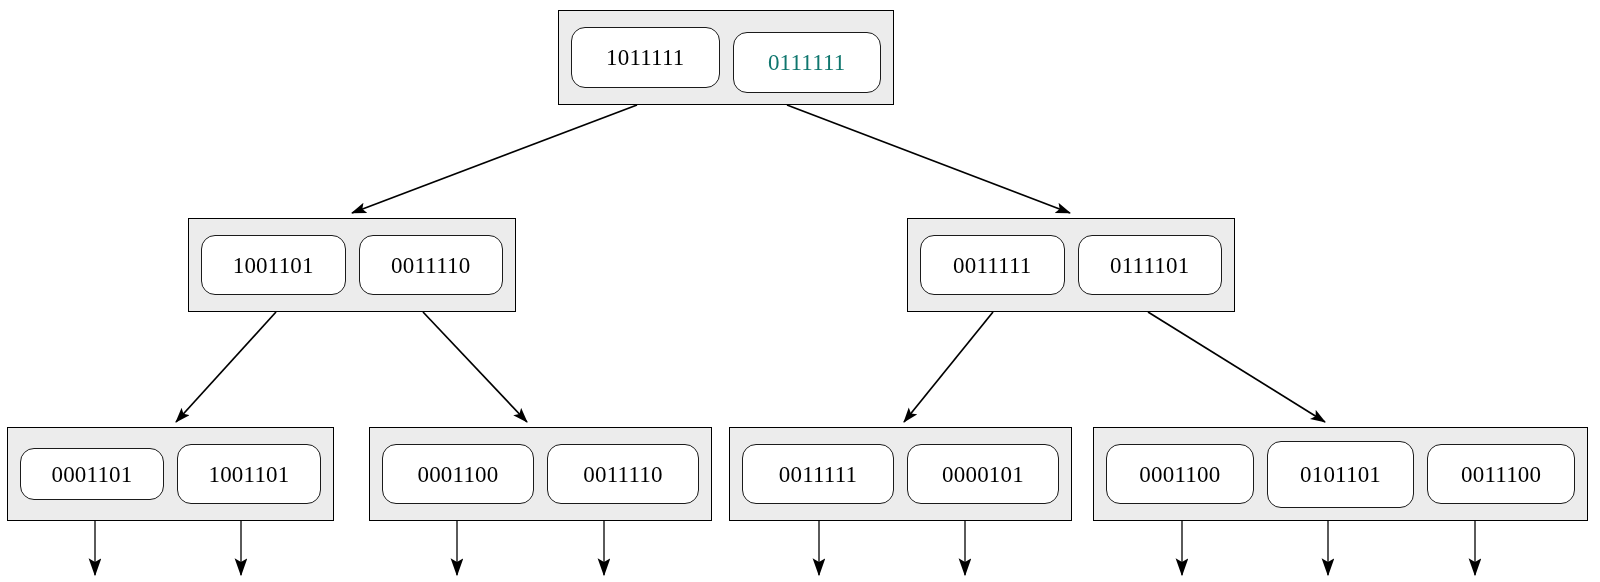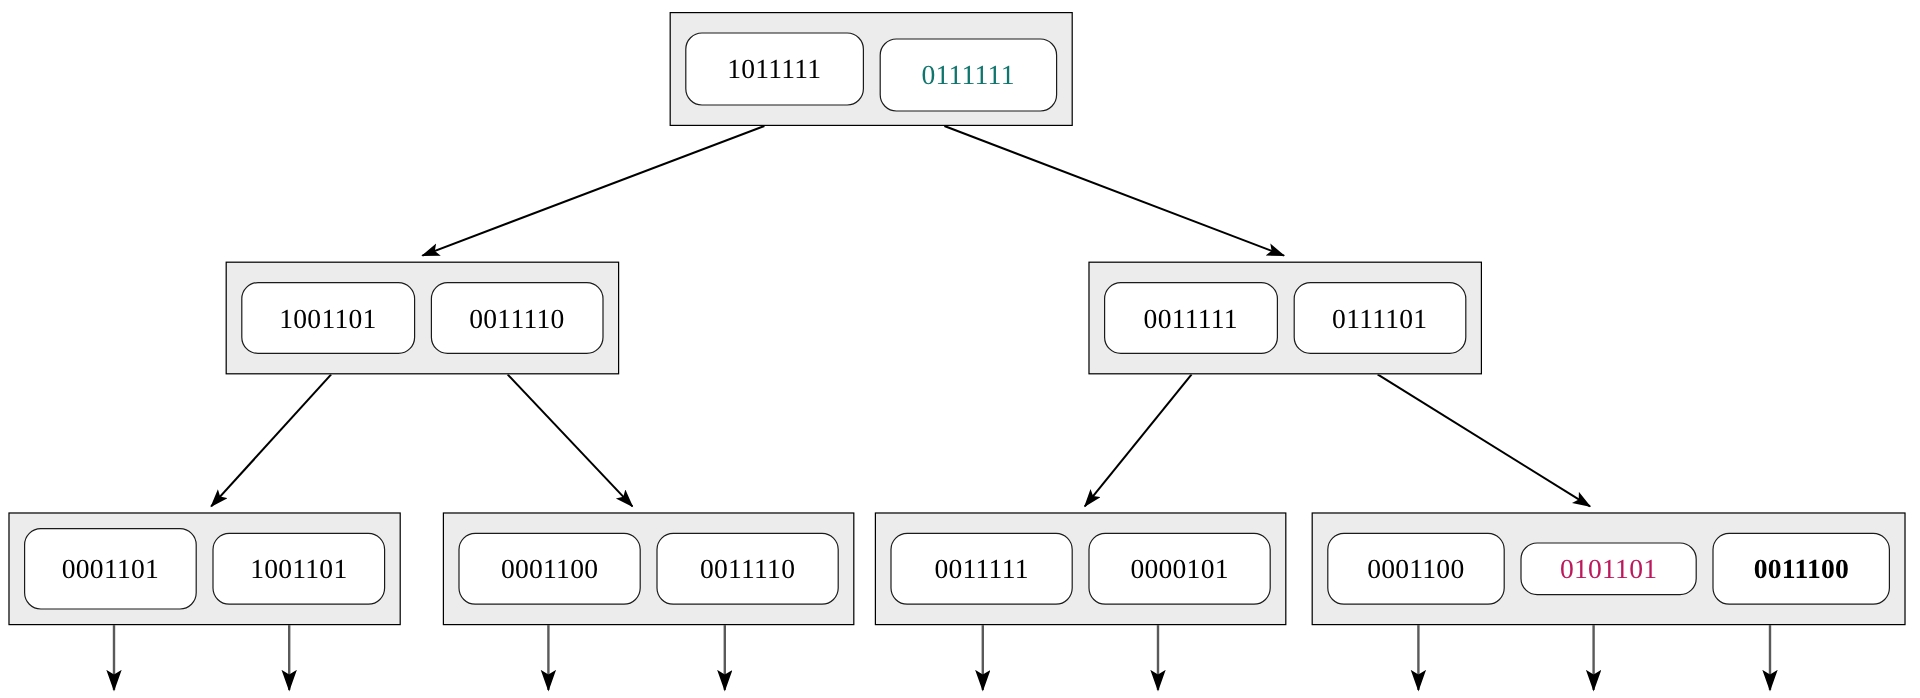--- a/index.html
+++ b/index.html
@@ -87,30 +87,30 @@
       </div>
       <div class="btree-node" style="left: 188px; top: 218px; width: 328px; height: 94px; background: rgb(236, 236, 236); border-color: rgb(0, 0, 0); padding: 0px 12px; gap: 13px;">
         <div class="btree-cell" style="width: 145.5px; height: 60px; background: rgb(255, 255, 255); border-color: rgb(27, 27, 27); color: rgb(0, 0, 0);">1001101</div>
         <div class="btree-cell" style="width: 145.5px; height: 60px; background: rgb(255, 255, 255); border-color: rgb(27, 27, 27); color: rgb(0, 0, 0);">0011110</div>
       </div>
       <div class="btree-node" style="left: 907px; top: 218px; width: 328px; height: 94px; background: rgb(236, 236, 236); border-color: rgb(0, 0, 0); padding: 0px 12px; gap: 13px;">
         <div class="btree-cell" style="width: 145.5px; height: 60px; background: rgb(255, 255, 255); border-color: rgb(27, 27, 27); color: rgb(0, 0, 0);">0011111</div>
         <div class="btree-cell" style="width: 145.5px; height: 60px; background: rgb(255, 255, 255); border-color: rgb(27, 27, 27); color: rgb(0, 0, 0); text-align: right;">0111101</div>
       </div>
       <div class="btree-node" style="left: 7px; top: 427px; width: 327px; height: 94px; background: rgb(236, 236, 236); border-color: rgb(0, 0, 0); padding: 0px 12px; gap: 13px;">
-        <div class="btree-cell" style="width: 145px; height: 68px; background: rgb(255, 255, 255); border-color: rgb(27, 27, 27); color: rgb(0, 0, 0);">0001101</div>
+        <div class="btree-cell" style="width: 145px; height: 52px; background: rgb(255, 255, 255); border-color: rgb(27, 27, 27); color: rgb(0, 0, 0);">0001101</div>
         <div class="btree-cell" style="width: 145px; height: 60px; background: rgb(255, 255, 255); border-color: rgb(27, 27, 27); color: rgb(0, 0, 0);">1001101</div>
       </div>
       <div class="btree-node" style="left: 369px; top: 427px; width: 343px; height: 94px; background: rgb(236, 236, 236); border-color: rgb(0, 0, 0); padding: 0px 12px; gap: 13px;">
         <div class="btree-cell" style="width: 153px; height: 60px; background: rgb(255, 255, 255); border-color: rgb(27, 27, 27); color: rgb(0, 0, 0);">0001100</div>
         <div class="btree-cell" style="width: 153px; height: 60px; background: rgb(255, 255, 255); border-color: rgb(27, 27, 27); color: rgb(0, 0, 0);">0011110</div>
       </div>
       <div class="btree-node" style="left: 729px; top: 427px; width: 343px; height: 94px; background: rgb(236, 236, 236); border-color: rgb(0, 0, 0); padding: 0px 12px; gap: 13px;">
         <div class="btree-cell" style="width: 153px; height: 60px; background: rgb(255, 255, 255); border-color: rgb(27, 27, 27); color: rgb(0, 0, 0);">0011111</div>
         <div class="btree-cell" style="width: 153px; height: 60px; background: rgb(255, 255, 255); border-color: rgb(27, 27, 27); color: rgb(0, 0, 0);">0000101</div>
       </div>
       <div class="btree-node" style="left: 1093px; top: 427px; width: 495px; height: 94px; background: rgb(236, 236, 236); border-color: rgb(0, 0, 0); padding: 0px 12px; gap: 13px;">
         <div class="btree-cell" style="width: 148.333px; height: 60px; background: rgb(255, 255, 255); border-color: rgb(27, 27, 27); color: rgb(0, 0, 0);">0001100</div>
-        <div class="btree-cell" style="width: 148.333px; height: 44px; background: rgb(255, 255, 255); border-color: rgb(27, 27, 27); color: #be185d;">0101101</div>
-        <div class="btree-cell" style="width: 148.333px; height: 60px; background: rgb(255, 255, 255); border-color: rgb(27, 27, 27); color: rgb(0, 0, 0); font-weight: bold;">0011100</div>
+        <div class="btree-cell" style="width: 148.333px; height: 67px; background: rgb(255, 255, 255); border-color: rgb(27, 27, 27); color: #000000;">0101101</div>
+        <div class="btree-cell" style="width: 148.333px; height: 60px; background: rgb(255, 255, 255); border-color: rgb(27, 27, 27); color: rgb(0, 0, 0);">0011100</div>
       </div>
     </div>
 </div>
 
 </body></html>

